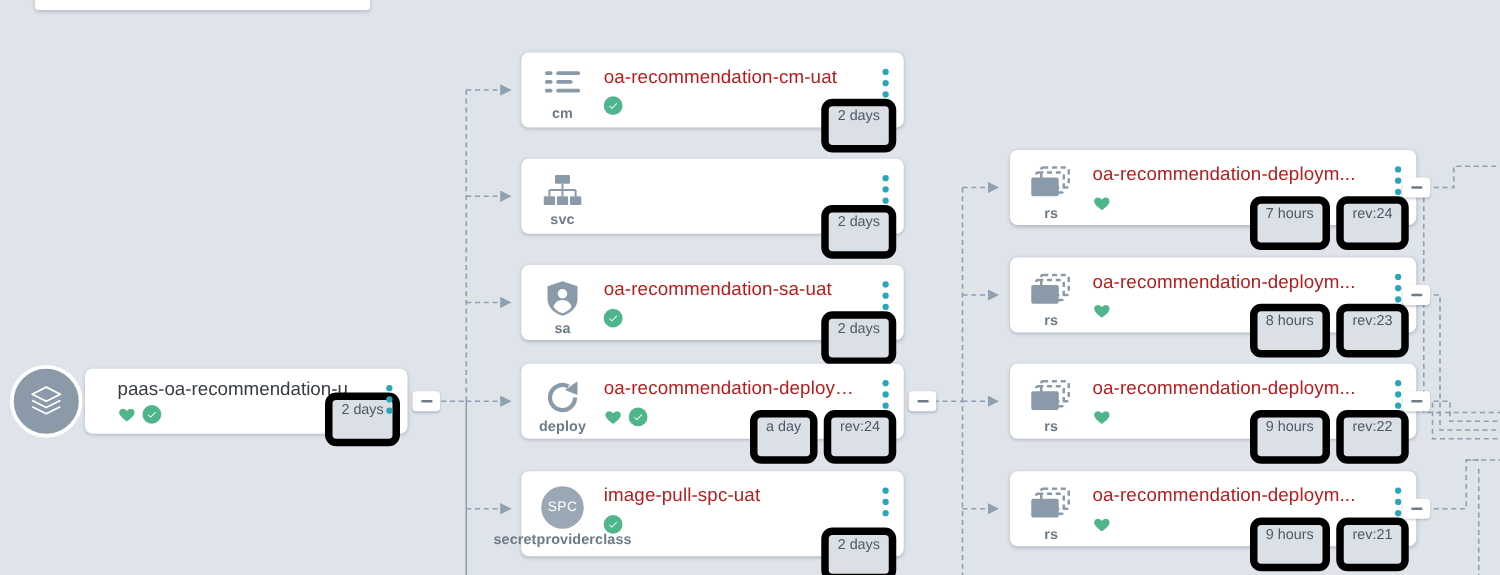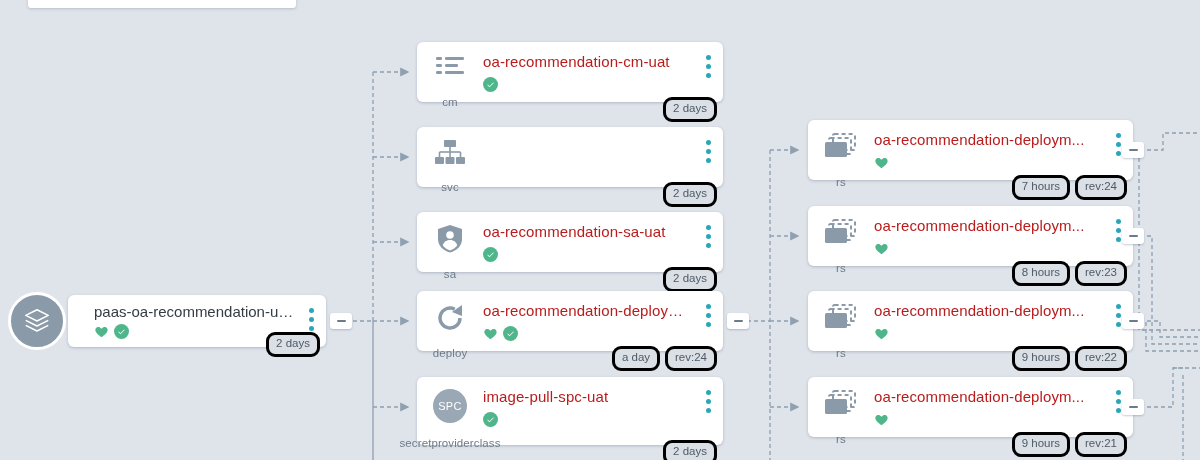--- a/index.html
+++ b/index.html
@@ -68,23 +68,24 @@
     flex: 0 0 66px;
     display: flex;
     flex-direction: column;
     align-items: center;
     justify-content: flex-start;
     padding-top: 2px;
   }
   .kind-label {
     font-size: 11.5px;
     color: #6d7b88;
-    margin-top: 14px;
+    margin-top: 3px;
     white-space: nowrap;
     letter-spacing: .1px;
+    font-weight: bold;
   }
   .kind-label.wide { position: relative; left: 0; }
   .node-body {
     flex: 1 1 auto;
     min-width: 0;
     padding-right: 34px;
   }
   .node-title {
     font-size: 15px;
     color: #b91c1c;
@@ -121,25 +122,25 @@
   
   .tags {
     position: absolute;
     right: 6px;
     bottom: -10px;
     display: flex;
     gap: 5px;
   }
   .tag {
     background: #dbe0e6;
-    border: 3px solid #000000;
+    border: 6px solid #000000;
     border-radius: 9px;
     font-size: 11.5px;
     color: #4e5a66;
-    padding: 1px 7px 4px 7px;
+    padding: 1px 7px 16px 7px;
     line-height: 14px;
     white-space: nowrap;
   }
 
   
   .collapse-btn {
     position: absolute;
     width: 22px;
     height: 16px;
     background: #ffffff;

